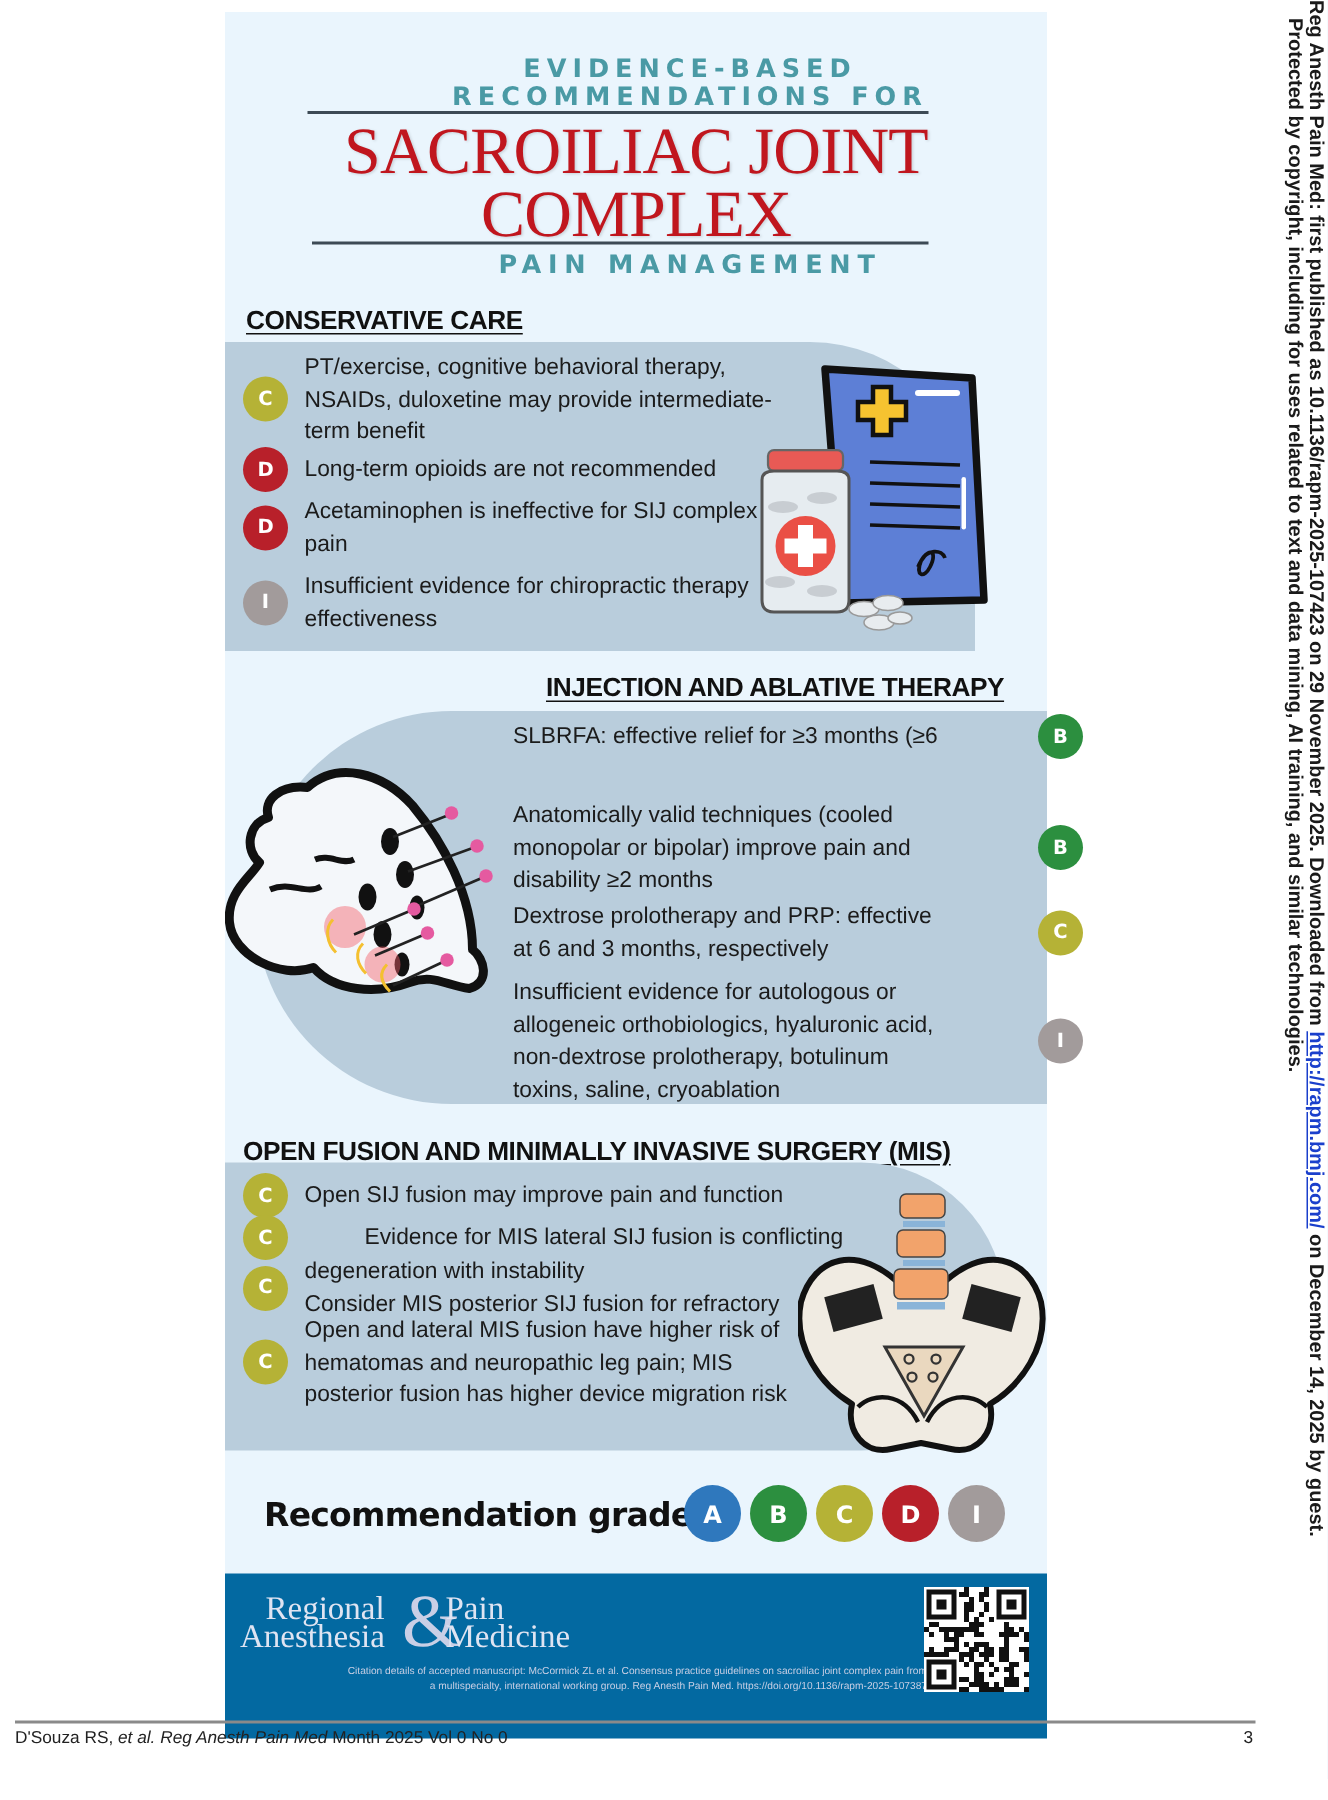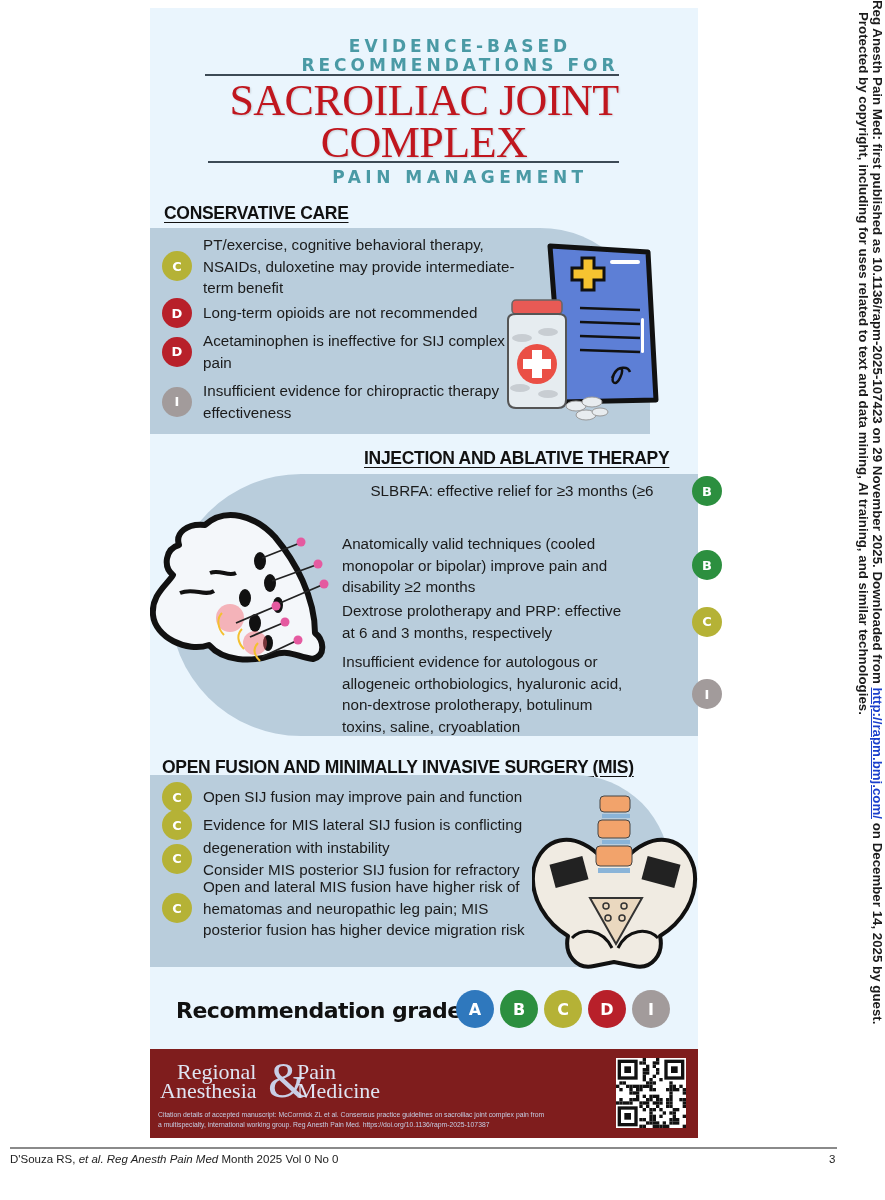--- a/index.html
+++ b/index.html
@@ -51,22 +51,23 @@
   .right .badge { margin-left: 10px; }
 
   .grades-label {
     position: absolute; left: 26px; top: 990px; font-weight: bold; font-size: 22px;
     color: #111; font-family: "DejaVu Sans", sans-serif; letter-spacing: -0.5px;
   }
   .grades { position: absolute; left: 306px; top: 982px; display: flex; gap: 6px; }
   .grades .badge { width: 38px; height: 38px; font-size: 16px; }
 
   .banner {
-    position: absolute; left: 0; top: 1041px; width: 548px; height: 89px;
-    background: #7f1d1d;
+    position: absolute; left: 0; top: 1041px; width: 548px; height: 110px;
+    background: #0369a1;
+    text-align: right;
   }
   .journal {
     position: absolute; left: 10px; top: 12px; color: #dfe4f2;
     font-family: "Liberation Serif", serif; font-size: 22px; line-height: 21px;
   }
   .journal .col { position: absolute; white-space: nowrap; }
   .journal .amp { position: absolute; left: 108px; top: -4px; font-size: 50px; line-height: 46px; color: #c9cfe6; }
   .citation {
     position: absolute; left: 8px; top: 61px; width: 460px; color: #c6cee4;
     font-size: 6.8px; line-height: 9.5px;
@@ -155,21 +156,21 @@
       <rect x="23" y="61" width="28" height="10" fill="#fff"></rect>
     <ellipse cx="76" cy="108" rx="10" ry="5" fill="#e8ecef" stroke="#999"></ellipse>
     <ellipse cx="92" cy="104" rx="10" ry="5" fill="#e8ecef" stroke="#999"></ellipse>
     <ellipse cx="86" cy="117" rx="10" ry="5" fill="#e8ecef" stroke="#999"></ellipse>
     <ellipse cx="100" cy="114" rx="8" ry="4" fill="#e8ecef" stroke="#999"></ellipse>
   </svg>
 
   <div class="sec-head" style="left:214px;top:440px">INJECTION AND ABLATIVE THERAPY</div>
   <div class="panel p2"></div>
   <div id="sec1">
-      <div class="item right" style="left: 192px; top: 468px; text-align: center;">
+      <div class="item right" style="left: 192px; top: 468px;">
         <div class="txt" style="width: 340px;">
           <div>SLBRFA: effective relief for ≥3 months (≥6</div>
         </div>
         <div class="badge" style="background: rgb(44, 143, 63);">B</div>
       </div>
       <div class="item right" style="left: 192px; top: 525px;">
         <div class="txt" style="width: 340px;">
           <div>Anatomically valid techniques (cooled</div>
           <div>monopolar or bipolar) improve pain and</div>
           <div>disability ≥2 months</div>
@@ -223,21 +224,21 @@
   <div class="panel p3"></div>
   <div id="sec2">
       <div class="item left" style="left: 12px; top: 774px;">
         <div class="badge" style="background: rgb(181, 178, 54);">C</div>
         <div class="txt" style="width: 360px;">
           <div>Open SIJ fusion may improve pain and function</div>
         </div>
       </div>
       <div class="item left" style="left: 12px; top: 802px;">
         <div class="badge" style="background: rgb(181, 178, 54);">C</div>
-        <div class="txt" style="width: 360px;">
+        <div class="txt" style="width: 360px; margin-left: 40px;">
           <div>Evidence for MIS lateral SIJ fusion is conflicting</div>
         </div>
       </div>
       <div class="item left" style="left: 12px; top: 829px;">
         <div class="badge" style="background: rgb(181, 178, 54);">C</div>
         <div class="txt" style="width: 360px;">
           <div>degeneration with instability</div>
           <div>Consider MIS posterior SIJ fusion for refractory</div>
         </div>
       </div>

